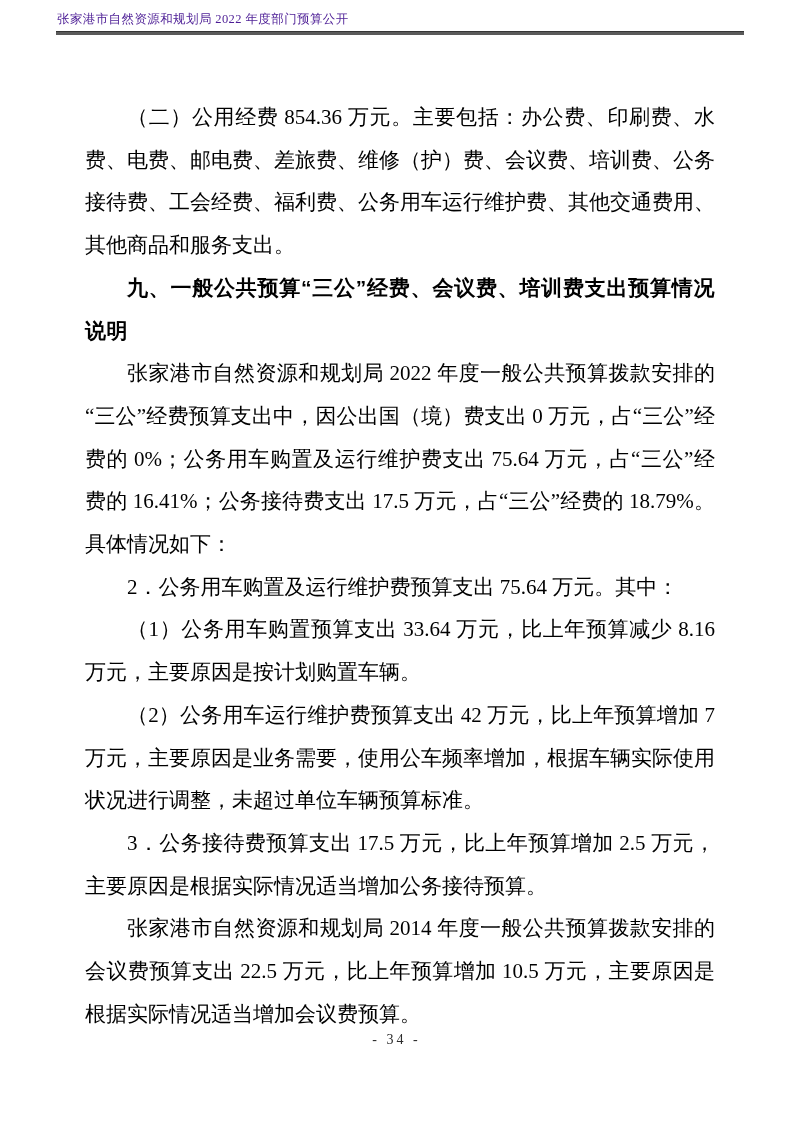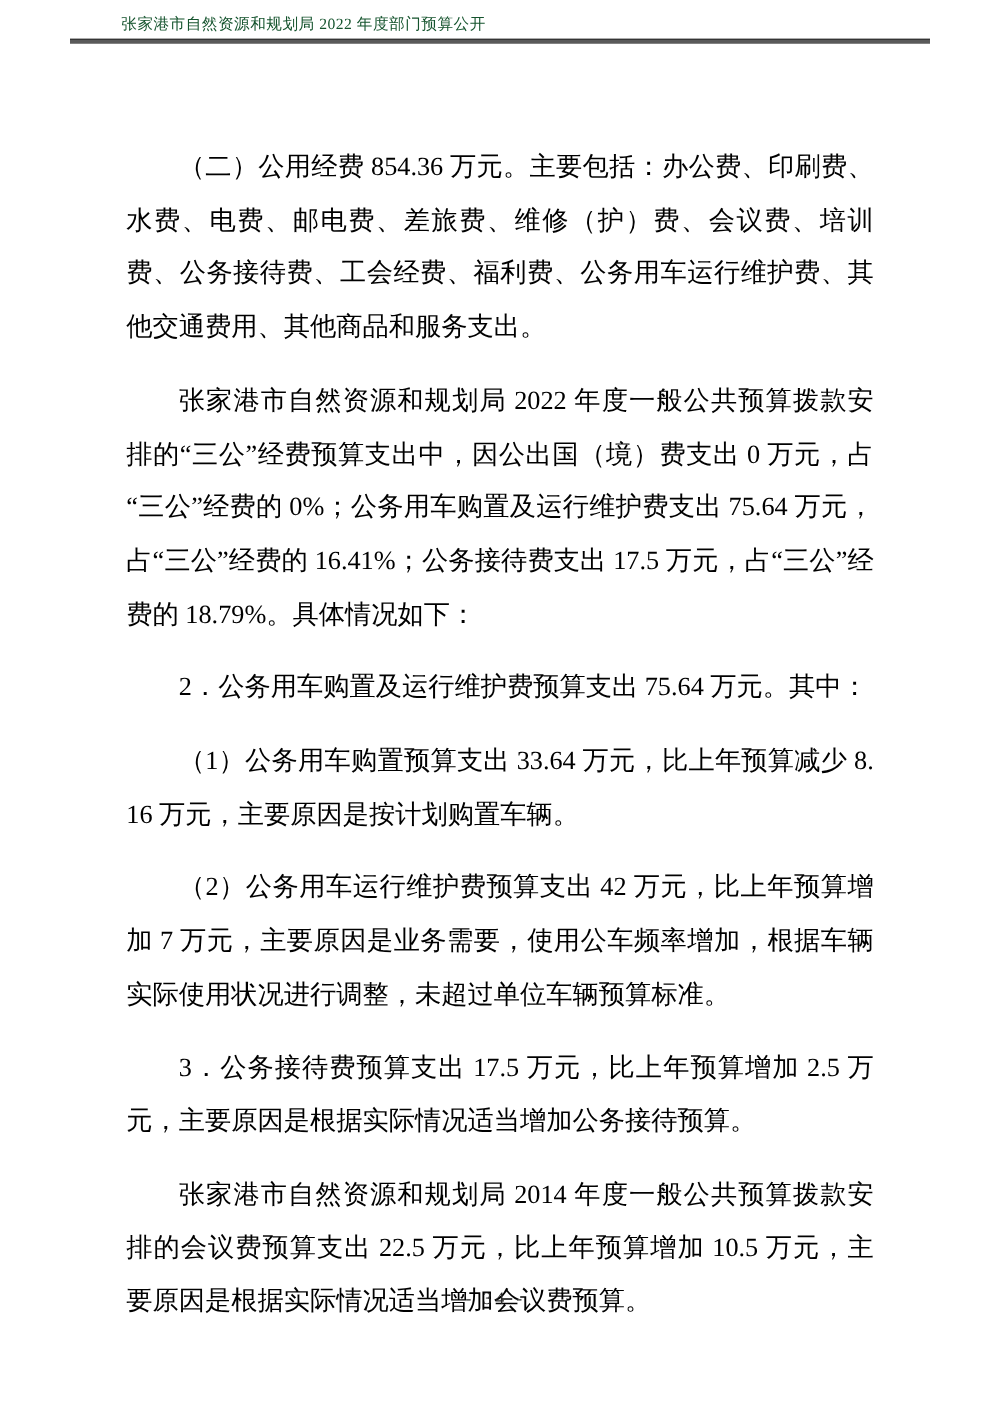--- a/index.html
+++ b/index.html
@@ -18,23 +18,22 @@
     color: #000000;
   }
   
   .page-header {
     position: absolute;
     left: 57px;
     top: 11px;
     font-size: 12.5px;
     line-height: 16px;
     letter-spacing: 0.4px;
-    color: #14532d;
+    color: #4c1d95;
     white-space: nowrap;
-    margin-left: 40px;
   }
   .header-rule {
     position: absolute;
     left: 56px;
     top: 31px;
     width: 688px;
     height: 3px;
     background: #5a5a5a;
     border-top: 1px solid #353535;
   }
@@ -44,21 +43,21 @@
     left: 85px;
     top: 96px;
     width: 630px;
     font-size: 21px;
     line-height: 42.7px;
     text-align: justify;
     text-justify: inter-ideograph;
     color: #000000;
   }
   .doc-body p {
-    margin: 16px;
+    margin: 0;
     padding: 0;
     text-indent: 2em;
     word-break: break-all;
   }
   .doc-body p.heading {
     font-weight: bold;
     font-family: "Liberation Sans", "DejaVu Sans", sans-serif;
     letter-spacing: 0.5px;
   }
   
@@ -79,20 +78,21 @@
 <div class="page">
 
   <div class="page-header">
     <span>张家港市自然资源和规划局 2022 年度部门预算公开</span>
   </div>
 
   <div class="header-rule"></div>
 
   <div class="doc-body">
     <p class="para">（二）公用经费 854.36 万元。主要包括：办公费、印刷费、水费、电费、邮电费、差旅费、维修（护）费、会议费、培训费、公务接待费、工会经费、福利费、公务用车运行维护费、其他交通费用、其他商品和服务支出。</p>
+    <p class="para heading">九、一般公共预算“三公”经费、会议费、培训费支出预算情况说明</p>
     <p class="para">张家港市自然资源和规划局 2022 年度一般公共预算拨款安排的“三公”经费预算支出中，因公出国（境）费支出 0 万元，占“三公”经费的 0%；公务用车购置及运行维护费支出 75.64 万元，占“三公”经费的 16.41%；公务接待费支出 17.5 万元，占“三公”经费的 18.79%。具体情况如下：</p>
     <p class="para">2．公务用车购置及运行维护费预算支出 75.64 万元。其中：</p>
     <p class="para">（1）公务用车购置预算支出 33.64 万元，比上年预算减少 8.16 万元，主要原因是按计划购置车辆。</p>
     <p class="para">（2）公务用车运行维护费预算支出 42 万元，比上年预算增加 7 万元，主要原因是业务需要，使用公车频率增加，根据车辆实际使用状况进行调整，未超过单位车辆预算标准。</p>
     <p class="para">3．公务接待费预算支出 17.5 万元，比上年预算增加 2.5 万元，主要原因是根据实际情况适当增加公务接待预算。</p>
     <p class="para">张家港市自然资源和规划局 2014 年度一般公共预算拨款安排的会议费预算支出 22.5 万元，比上年预算增加 10.5 万元，主要原因是根据实际情况适当增加会议费预算。</p>
   </div>
 
   <div class="page-footer">
     <span>- 34 -</span>

